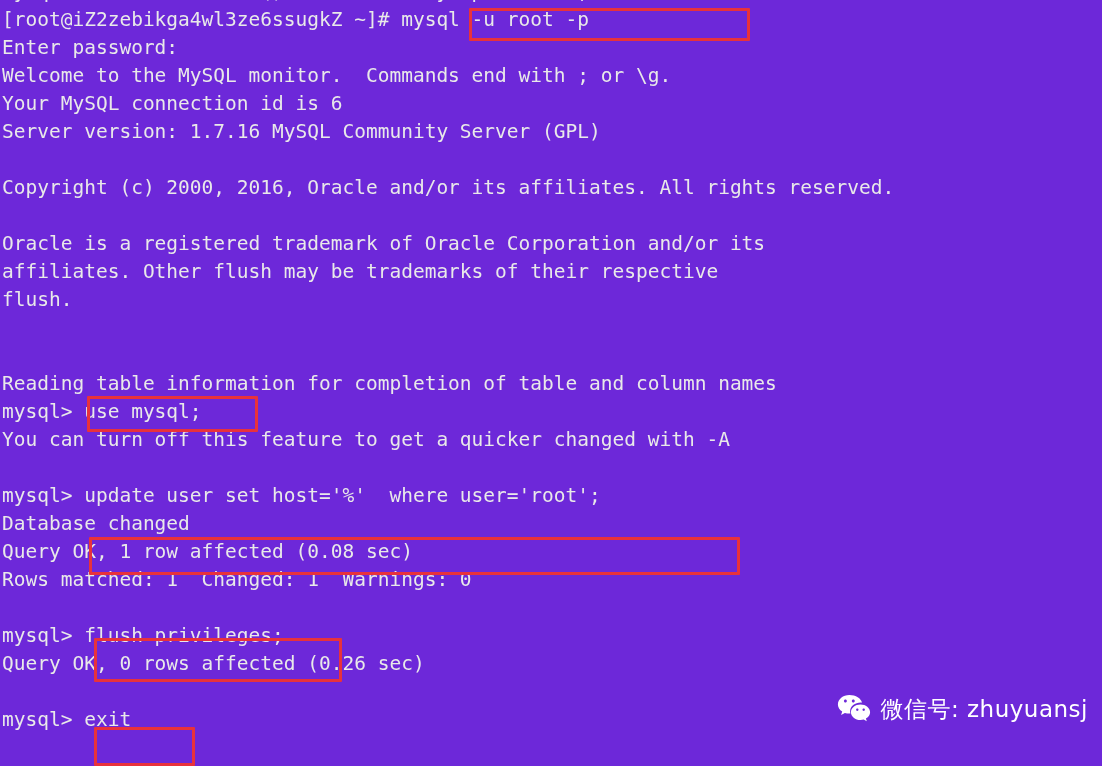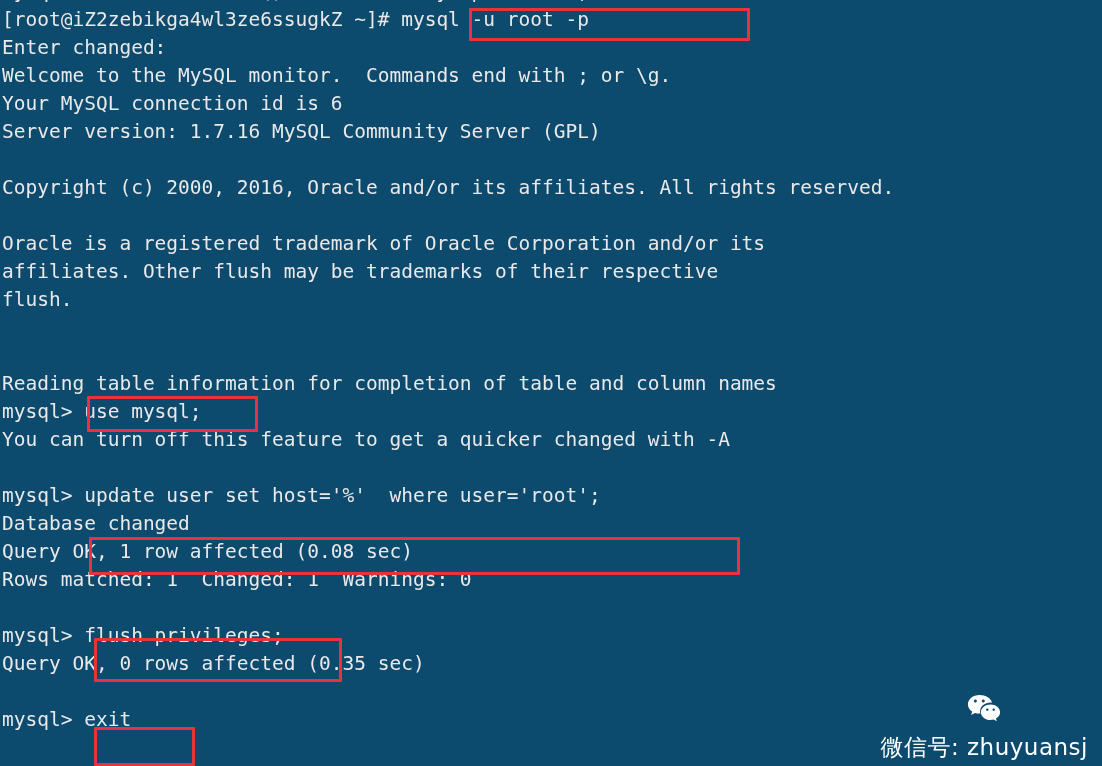--- a/index.html
+++ b/index.html
@@ -4,21 +4,21 @@
 <style>
   html, body {
     margin: 0;
     padding: 0;
     background: #000000;
   }
   #terminal {
     position: relative;
     width: 1102px;
     height: 766px;
-    background: #0c4a6e;
+    background: #6d28d9;
     overflow: hidden;
     font-family: "DejaVu Sans Mono", "Liberation Mono", monospace;
     font-size: 19.5px;
     line-height: 28px;
     letter-spacing: 0px;
     color: #e9e9e9;
     -webkit-font-smoothing: none;
   }
   .scroll-area {
     position: absolute;
@@ -48,21 +48,20 @@
     position: absolute;
     right: 14px;
     top: 694px;
     display: flex;
     align-items: center;
     gap: 9px;
     font-family: "DejaVu Sans", "Liberation Sans", sans-serif;
     font-size: 23px;
     color: #ffffff;
     letter-spacing: 0.5px;
-    flex-direction: column;
   }
   #watermark .wechat-icon {
     width: 34px;
     height: 30px;
     position: relative;
     display: inline-block;
     flex: 0 0 auto;
   }
   #watermark .wechat-icon svg {
     display: block;
@@ -72,21 +71,21 @@
   }
 </style>
 </head>
 <body>
 
 <div id="terminal">
 
   <div class="scroll-area">
     <div class="line">mysql&gt; alter user user() identified by 'password';</div>
     <div class="line">[root@iZ2zebikga4wl3ze6ssugkZ ~]# mysql -u root -p</div>
-    <div class="line">Enter changed:</div>
+    <div class="line">Enter password:</div>
     <div class="line">Welcome to the MySQL monitor.  Commands end with ; or \g.</div>
     <div class="line">Your MySQL connection id is 6</div>
     <div class="line">Server version: 1.7.16 MySQL Community Server (GPL)</div>
     <div class="line blank"></div>
     <div class="line">Copyright (c) 2000, 2016, Oracle and/or its affiliates. All rights reserved.</div>
     <div class="line blank"></div>
     <div class="line">Oracle is a registered trademark of Oracle Corporation and/or its</div>
     <div class="line">affiliates. Other flush may be trademarks of their respective</div>
     <div class="line">flush.</div>
     <div class="line blank"></div>
@@ -94,21 +93,21 @@
     <div class="line">Reading table information for completion of table and column names</div>
     <div class="line">mysql&gt; use mysql;</div>
     <div class="line">You can turn off this feature to get a quicker changed with -A</div>
     <div class="line blank"></div>
     <div class="line">mysql&gt; update user set host='%'  where user='root';</div>
     <div class="line">Database changed</div>
     <div class="line">Query OK, 1 row affected (0.08 sec)</div>
     <div class="line">Rows matched: 1  Changed: 1  Warnings: 0</div>
     <div class="line blank"></div>
     <div class="line">mysql&gt; flush privileges;</div>
-    <div class="line">Query OK, 0 rows affected (0.35 sec)</div>
+    <div class="line">Query OK, 0 rows affected (0.26 sec)</div>
     <div class="line blank"></div>
     <div class="line">mysql&gt; exit</div>
   </div>
 
   <div class="hl" style="left: 469px; top: 8px; width: 281px; height: 33px; border-color: rgb(232, 50, 60);"></div>
   <div class="hl" style="left: 87px; top: 396px; width: 171px; height: 36px; border-color: rgb(232, 50, 60);"></div>
   <div class="hl" style="left: 89px; top: 537px; width: 651px; height: 38px; border-color: rgb(232, 50, 60);"></div>
   <div class="hl" style="left: 94px; top: 638px; width: 248px; height: 44px; border-color: rgb(232, 50, 60);"></div>
   <div class="hl" style="left: 94px; top: 727px; width: 101px; height: 39px; border-color: rgb(232, 50, 60);"></div>
 

